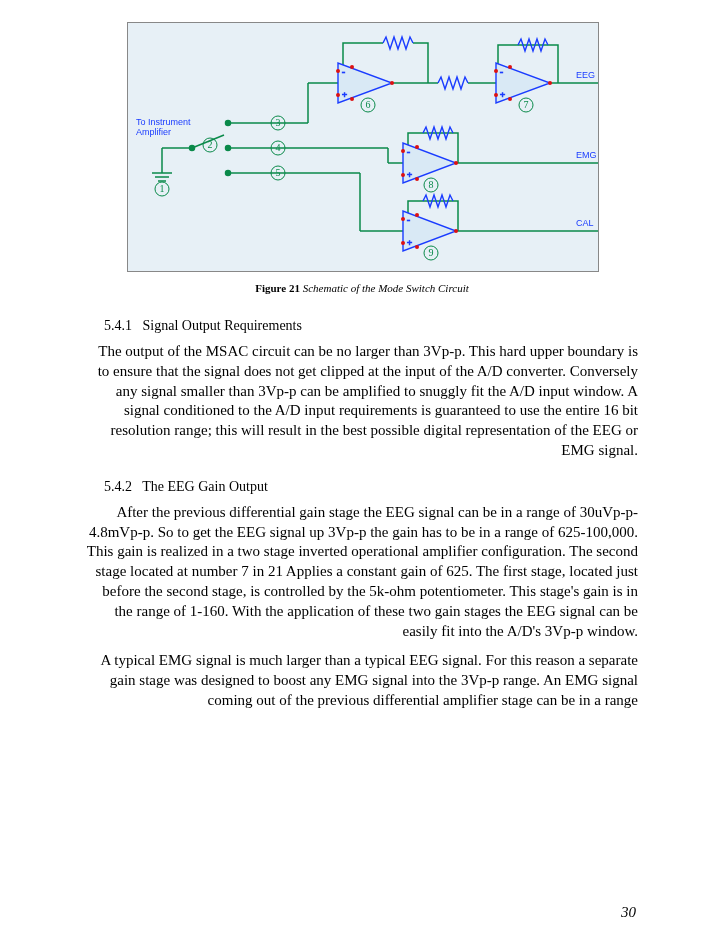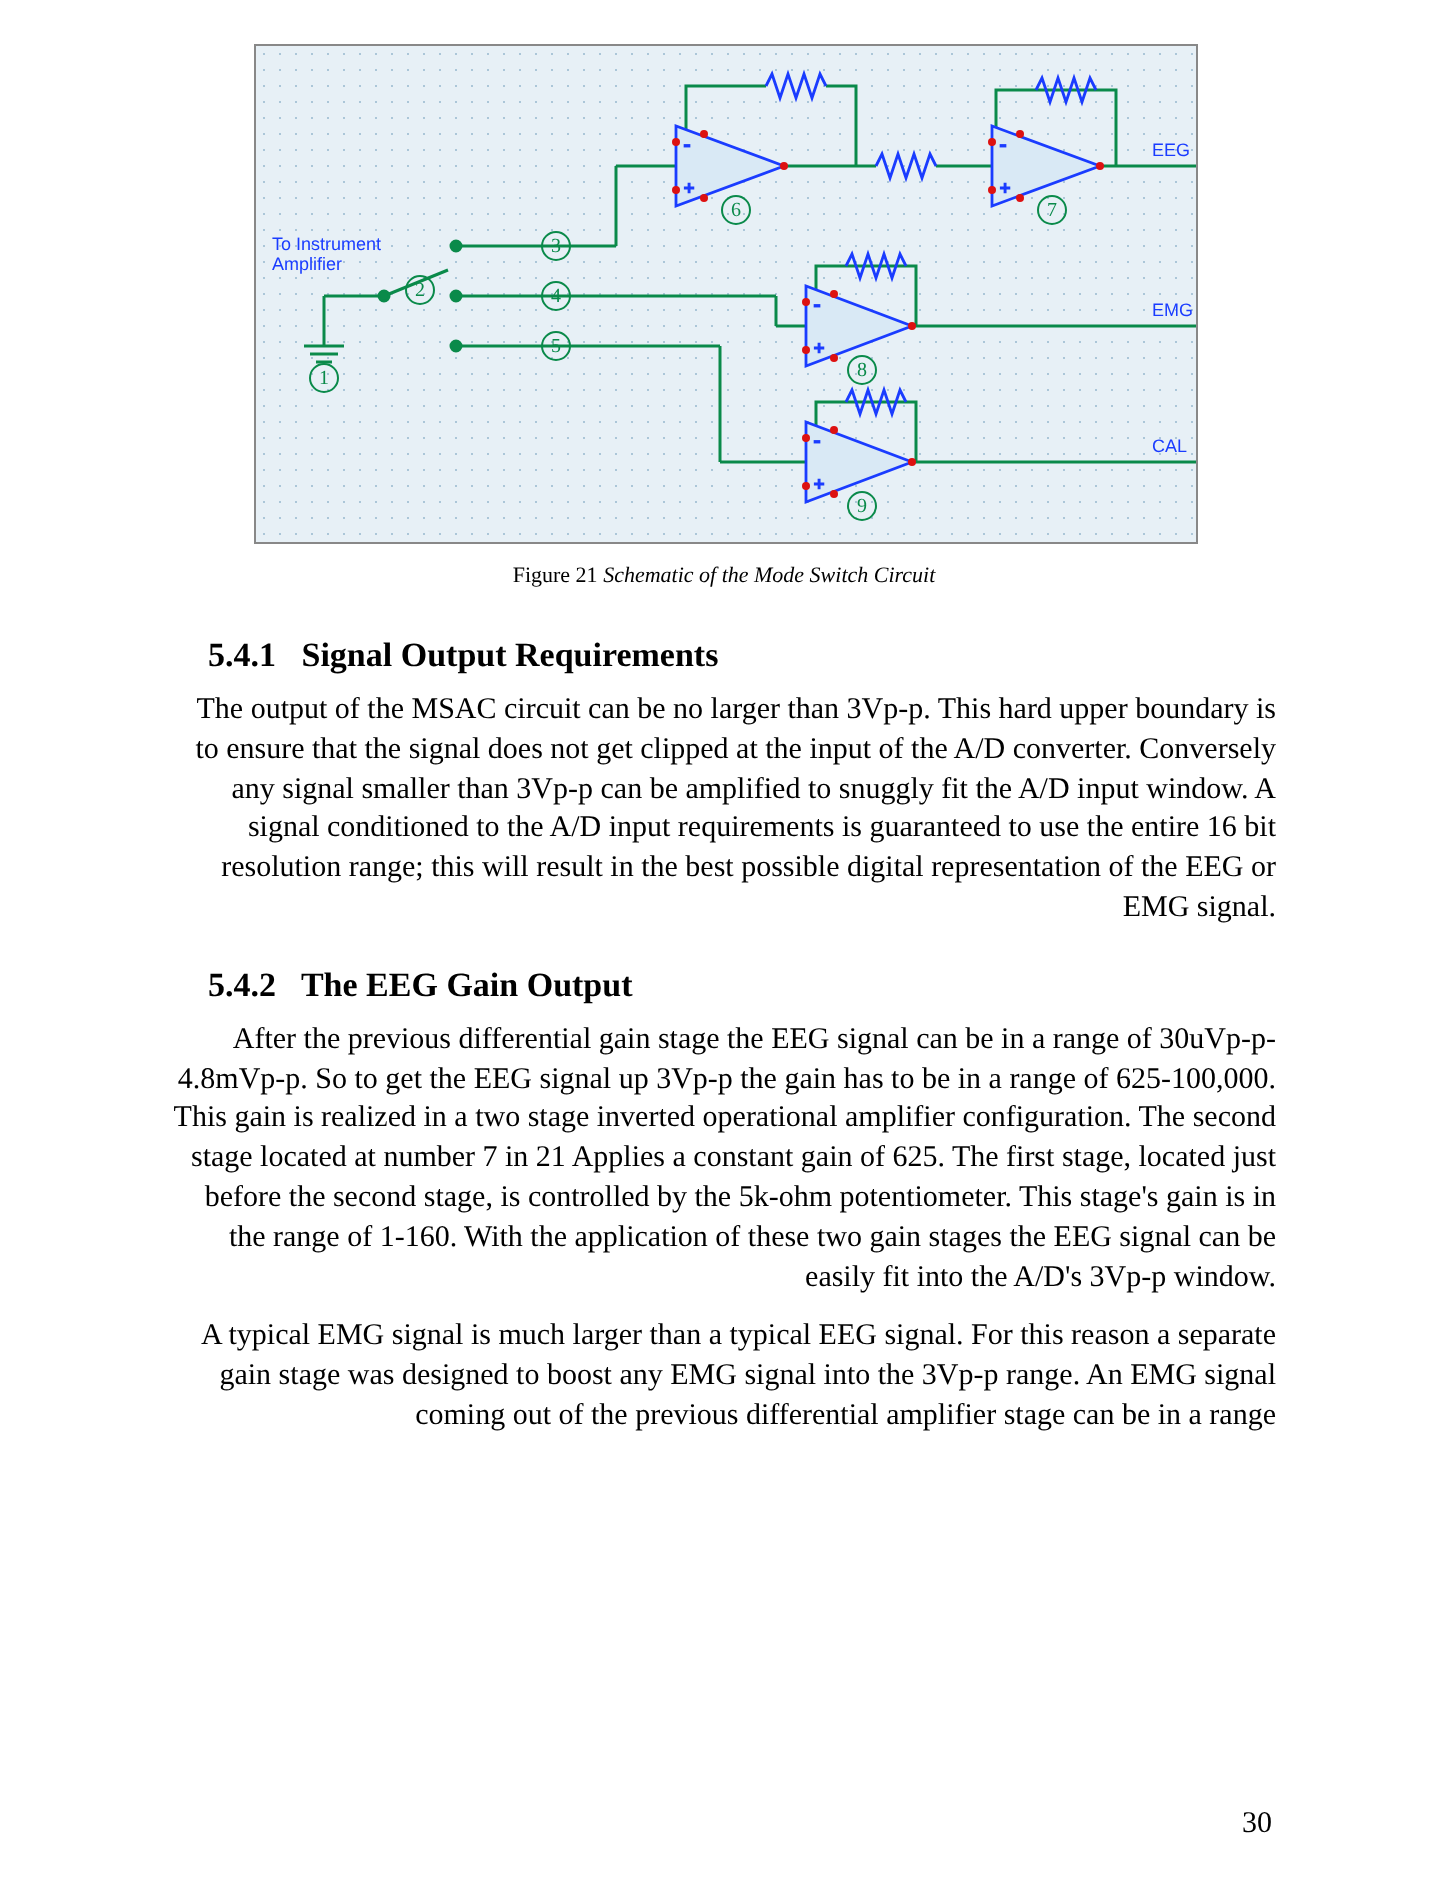--- a/index.html
+++ b/index.html
@@ -39,37 +39,38 @@
   }
   .schematic svg {
     position: absolute;
     inset: 0;
   }
   .caption {
     text-align: center;
     font-size: 11px;
     margin: 10px 0 24px 0;
   }
-  .caption .bold { font-weight: normal; text-align: right; }
+  .caption .bold { font-weight: bold; text-align: right; }
   .caption .italic { font-style: italic; }
   h3.sec {
-    font-weight: bold;
-    font-size: 17px;
+    font-weight: normal;
+    font-size: 14px;
     margin: 18px 0 8px 18px;
   }
   p.body {
     margin: 0 0 10px 0;
     line-height: 1.32;
     text-align: right;
   }
   .pagenum {
     position: absolute;
     right: 92px;
     bottom: 22px;
     font-size: 15px;
+    font-style: italic;
   }
 </style>
 </head>
 <body>
 
 <div class="page">
   <div class="figure-wrap">
     <div class="schematic">
       <div class="dotgrid"></div>
       <svg viewBox="0 0 470 248">

